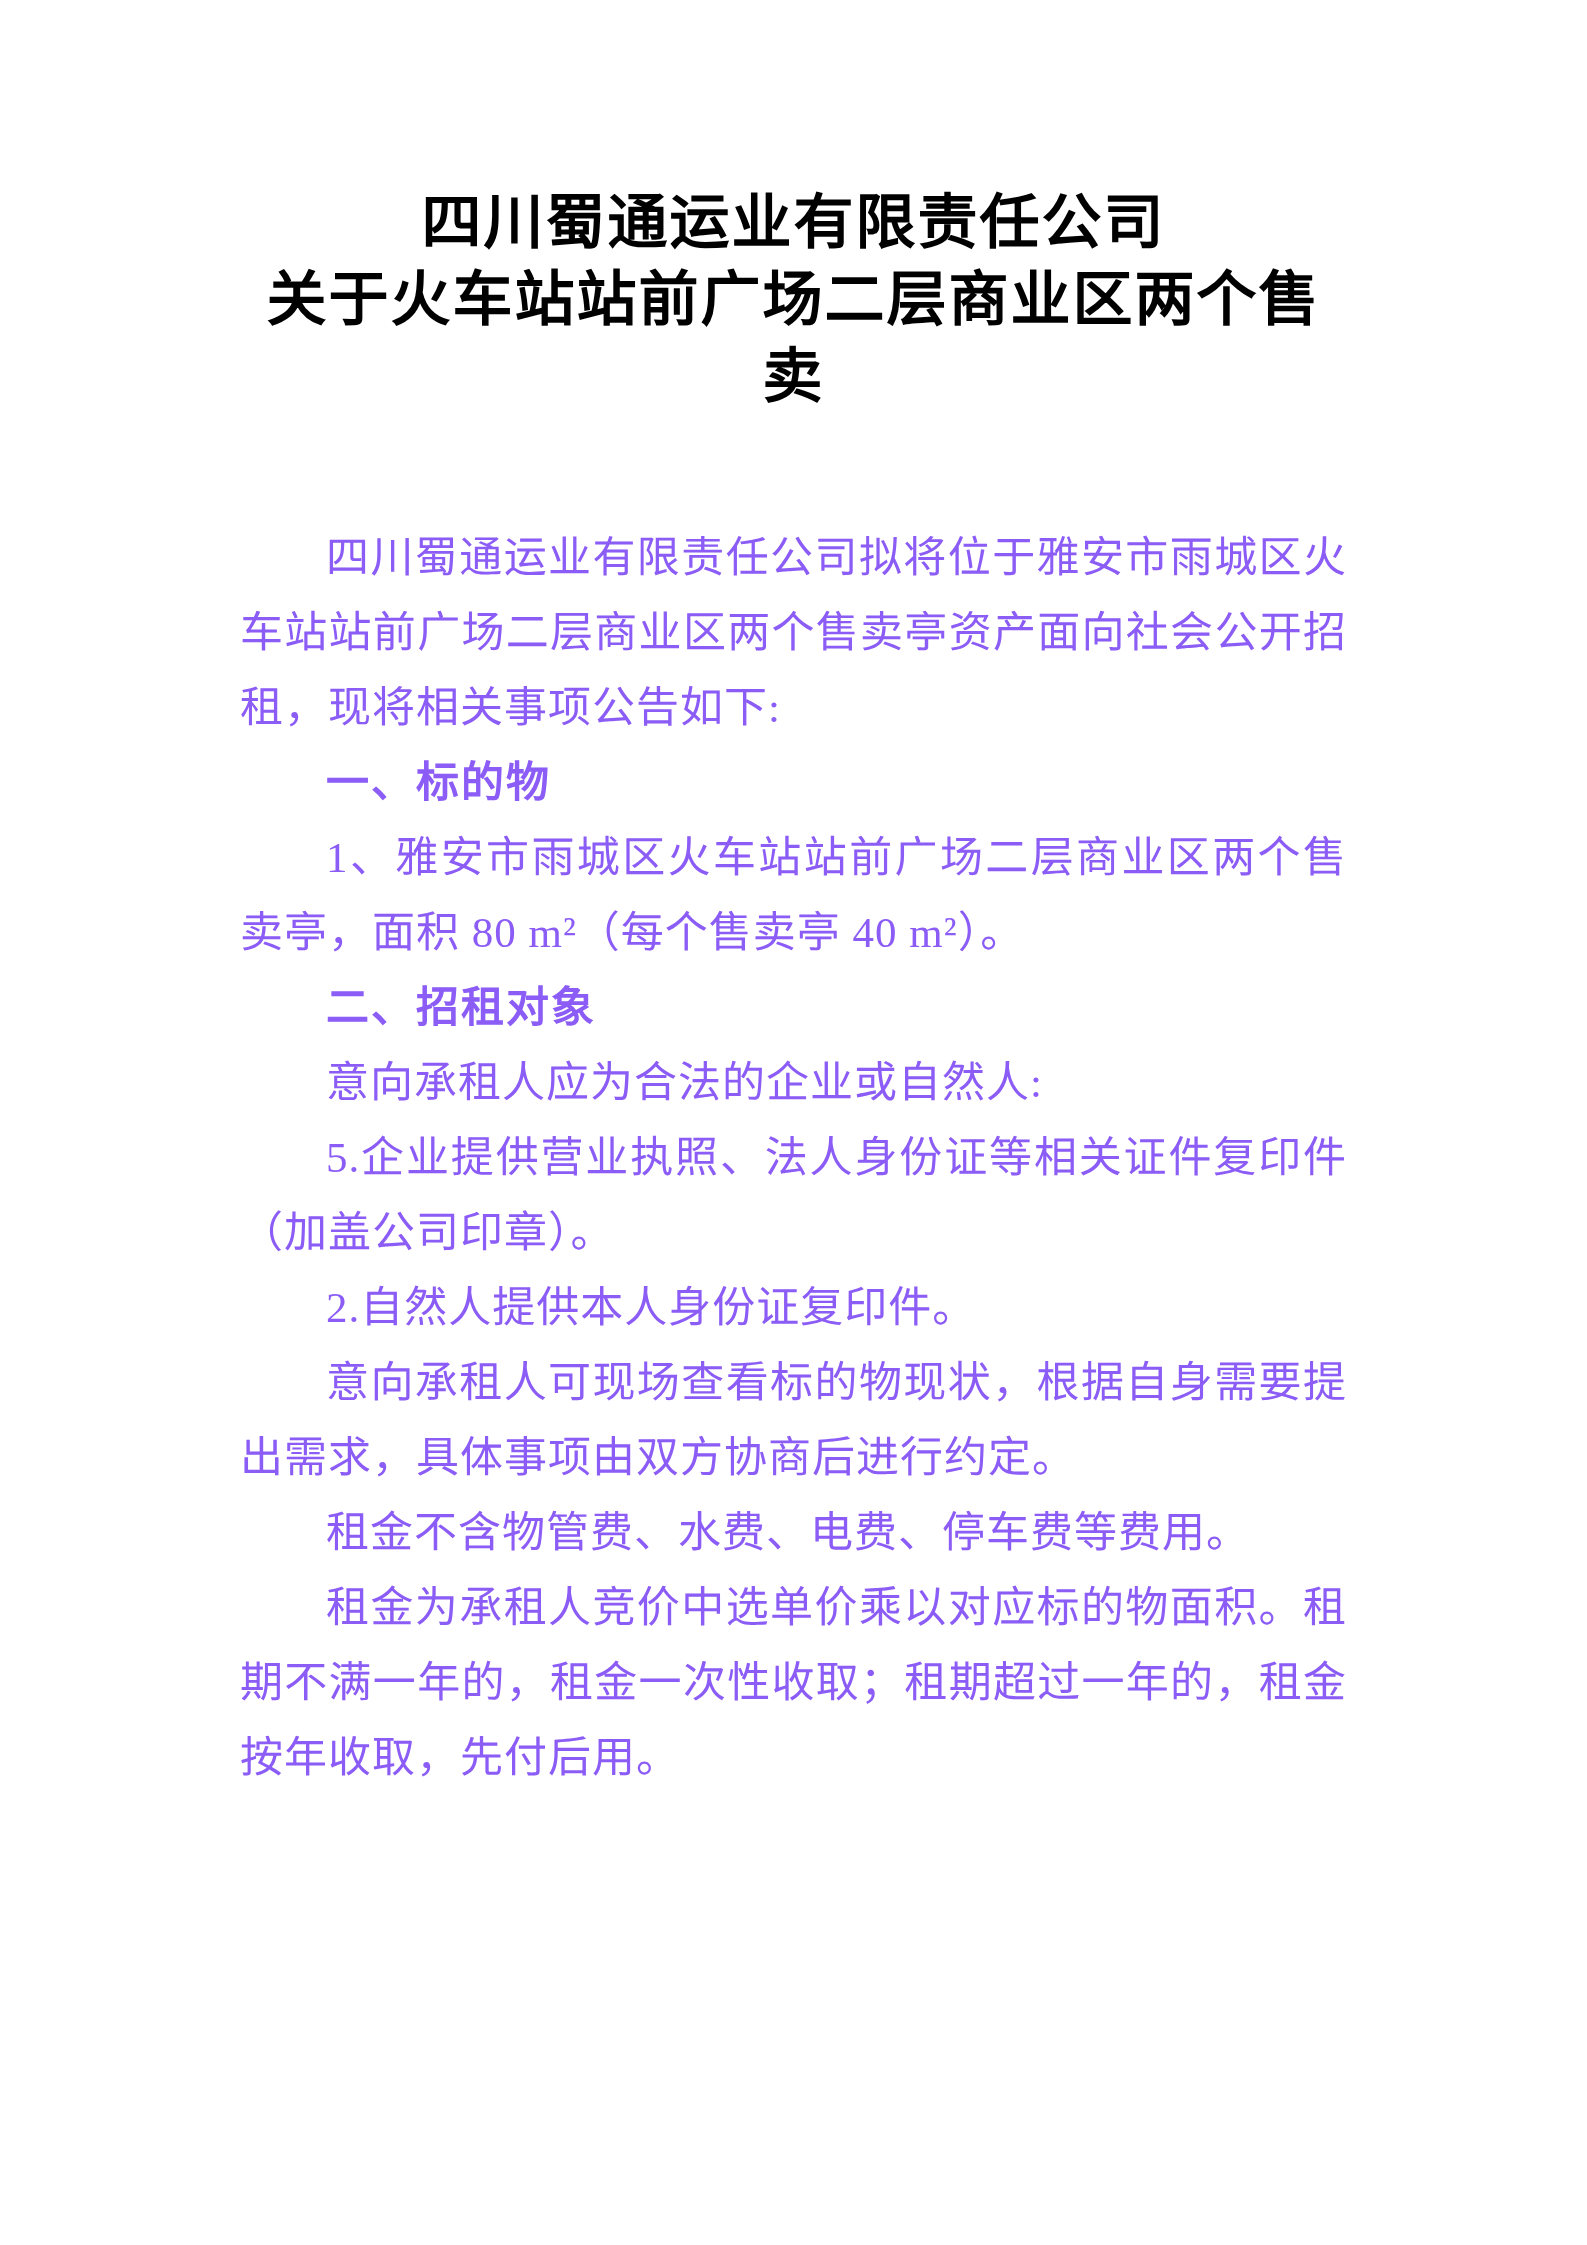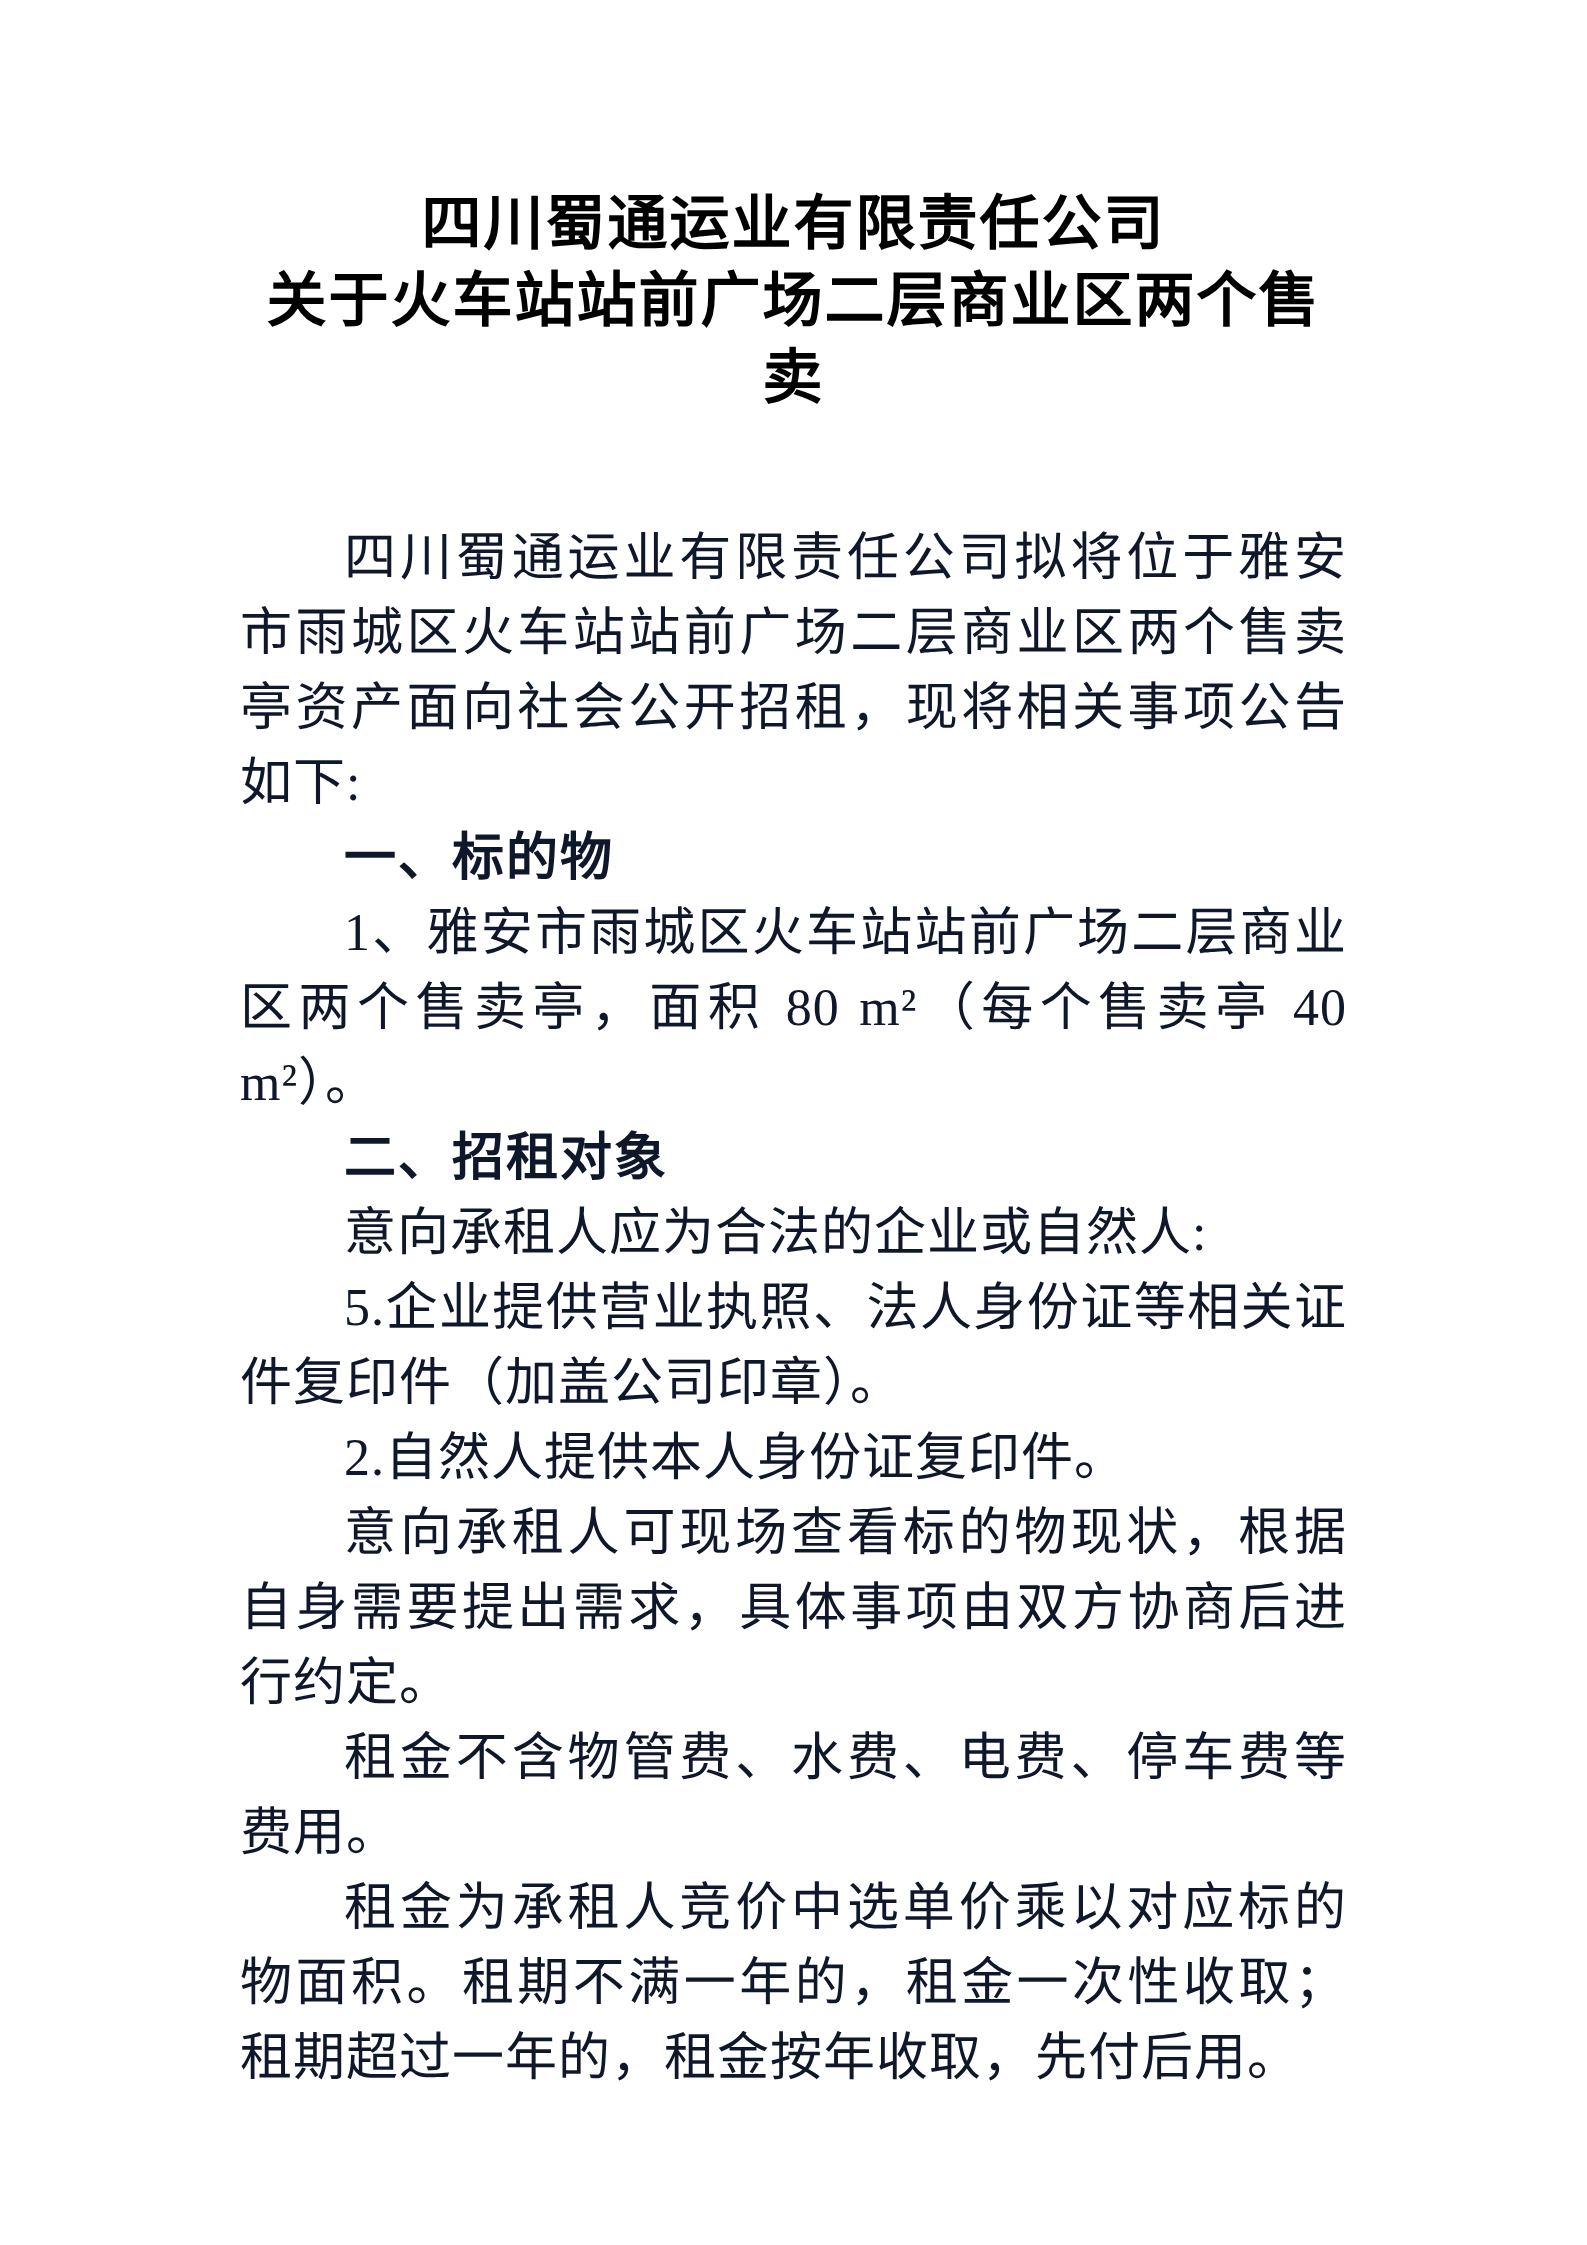--- a/index.html
+++ b/index.html
@@ -12,35 +12,35 @@
     width: 1587px;
     height: 2245px;
     background: #ffffff;
     box-sizing: border-box;
     padding: 185px 240px 0 240px;
     overflow: hidden;
     color: #000000;
   }
   .doc-title {
     text-align: center;
-    font-family: Liberation Sans, sans-serif;
+    font-family: Liberation Serif, serif;
     font-weight: bold;
     font-size: 60px;
     line-height: 77px;
     letter-spacing: 2px;
     color: #000000;
   }
   .doc-body {
     margin-top: 104px;
     font-family: "Liberation Serif", "DejaVu Serif", serif;
-    font-size: 52px;
+    font-size: 43px;
     line-height: 75px;
     letter-spacing: 1px;
     text-align: justify;
-    color: #0f172a;
+    color: #8b5cf6;
   }
   .doc-body p {
     margin: 0;
     padding: 0;
     text-indent: 2em;
   }
   .doc-body p.heading {
     font-family: "Liberation Sans", "DejaVu Sans", sans-serif;
     font-weight: bold;
     letter-spacing: 2px;

